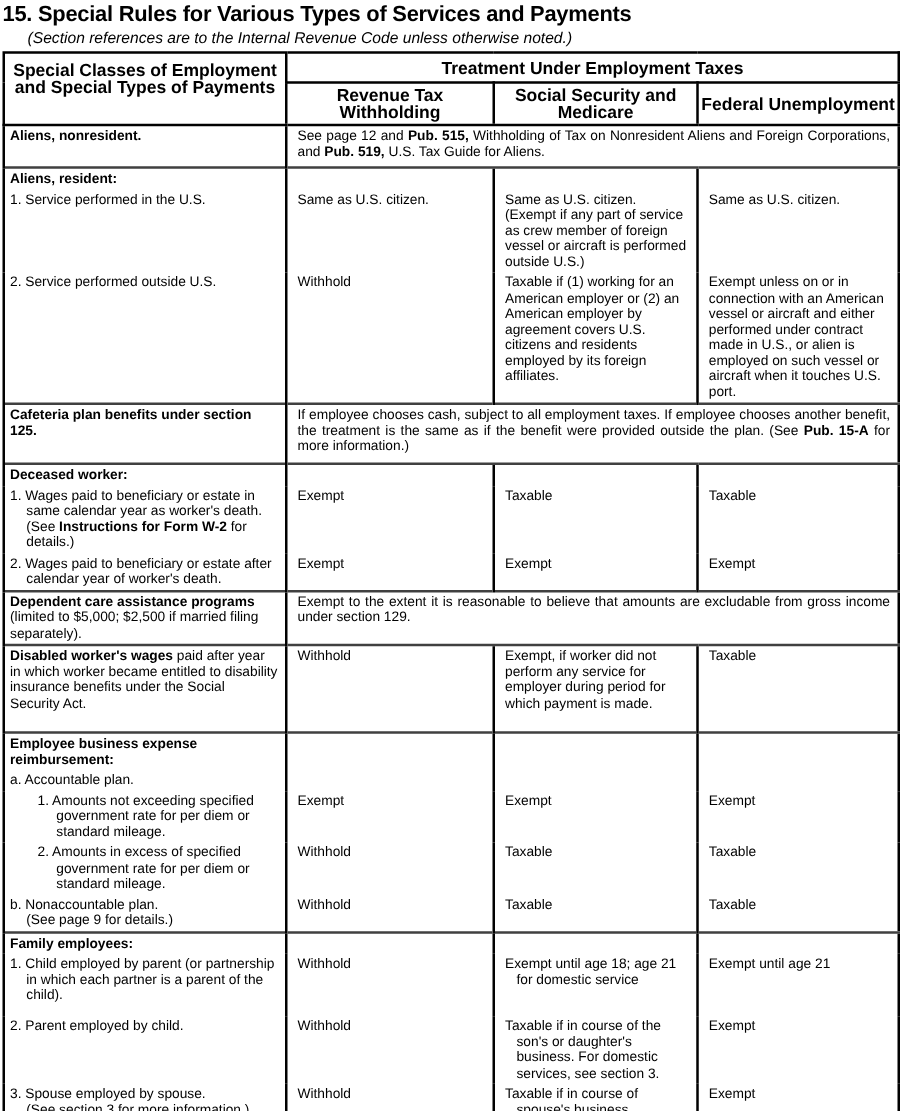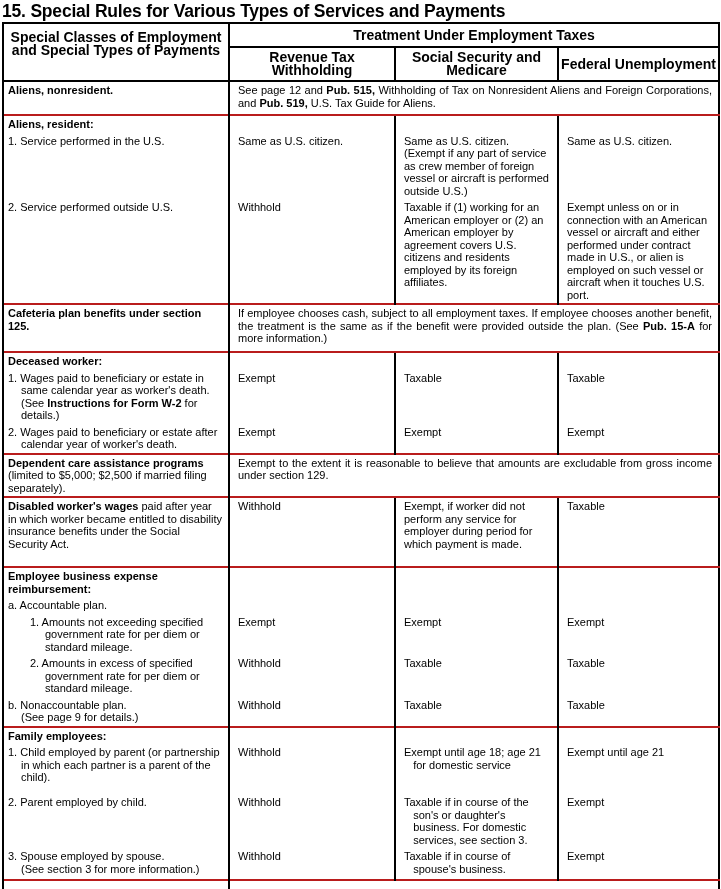--- a/index.html
+++ b/index.html
@@ -14,21 +14,21 @@
   }
   p.subtitle {
     font-style: italic; font-size: 12.5px; margin: 1px 0 4px 22px;
   }
   table.rules {
     border-collapse: collapse; table-layout: fixed; width: 716px; margin-left: 2px;
     border: 2px solid #000;
   }
   th, td { border-left: 2px solid #000; }
   thead th { border-bottom: 2px solid #000; }
-  tr.sec td { border-top: 2px solid #b91c1c; }
+  tr.sec td { border-top: 2px solid #404040; }
   th {
     font-size: 14px; line-height: 13px; font-weight: 700; text-align: center;
     vertical-align: middle; padding: 3px 2px;
   }
   th.c1 { vertical-align: top; padding-top: 7px; }
   thead tr.r1 th.treat { height: 24px; }
   thead tr.r2 th { height: 30px; }
   td {
     vertical-align: top; font-size: 11px; line-height: 12.5px;
     padding: 2px 4px; white-space: pre-line;
@@ -38,20 +38,21 @@
   td.spancell { padding: 2px 6px 2px 8px; text-align: justify; }
   .b { font-weight: 700; }
   .lab.lvl1 { padding-left: 13px; text-indent: -13px; }
   .lab.lvl2 { margin-left: 22px; padding-left: 15px; text-indent: -15px; }
 </style>
 </head>
 <body>
 
 <div class="page">
   <h1 class="title">15. Special Rules for Various Types of Services and Payments</h1>
+  <p class="subtitle">(Section references are to the Internal Revenue Code unless otherwise noted.)</p>
 
   <table class="rules">
     <colgroup>
       <col style="width:226px">
         <col style="width:166px">
         <col style="width:163px">
         <col style="width:161px">
     </colgroup>
     <thead>
       <tr class="r1">

